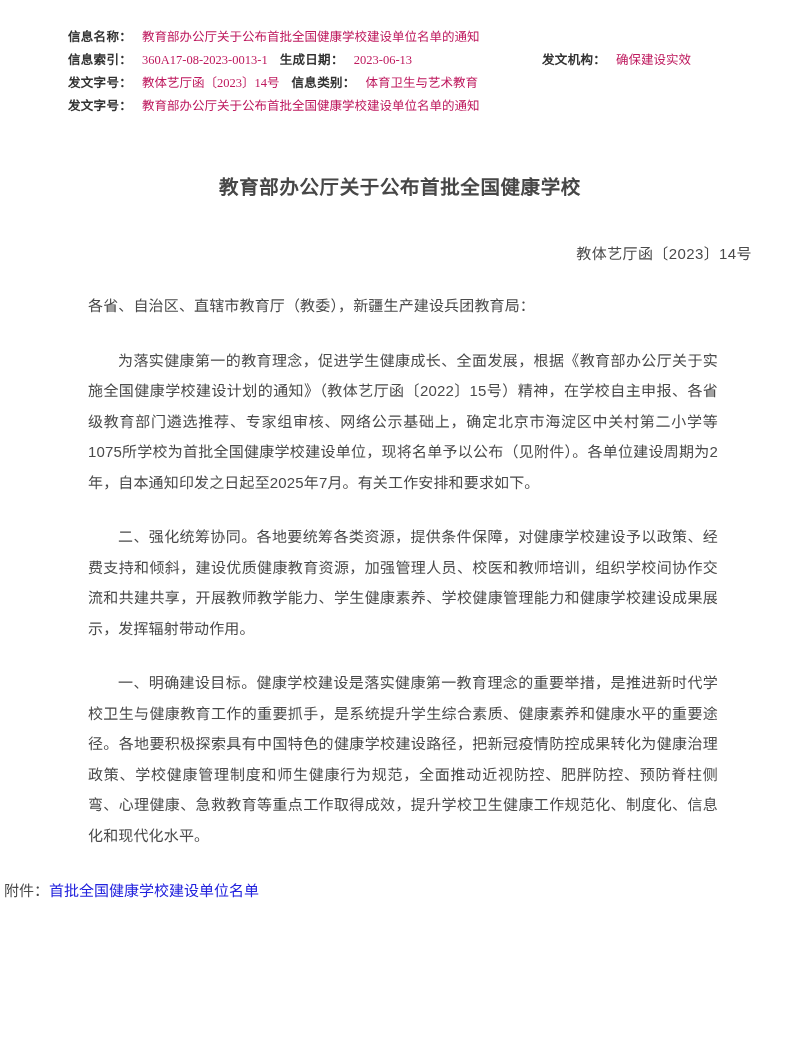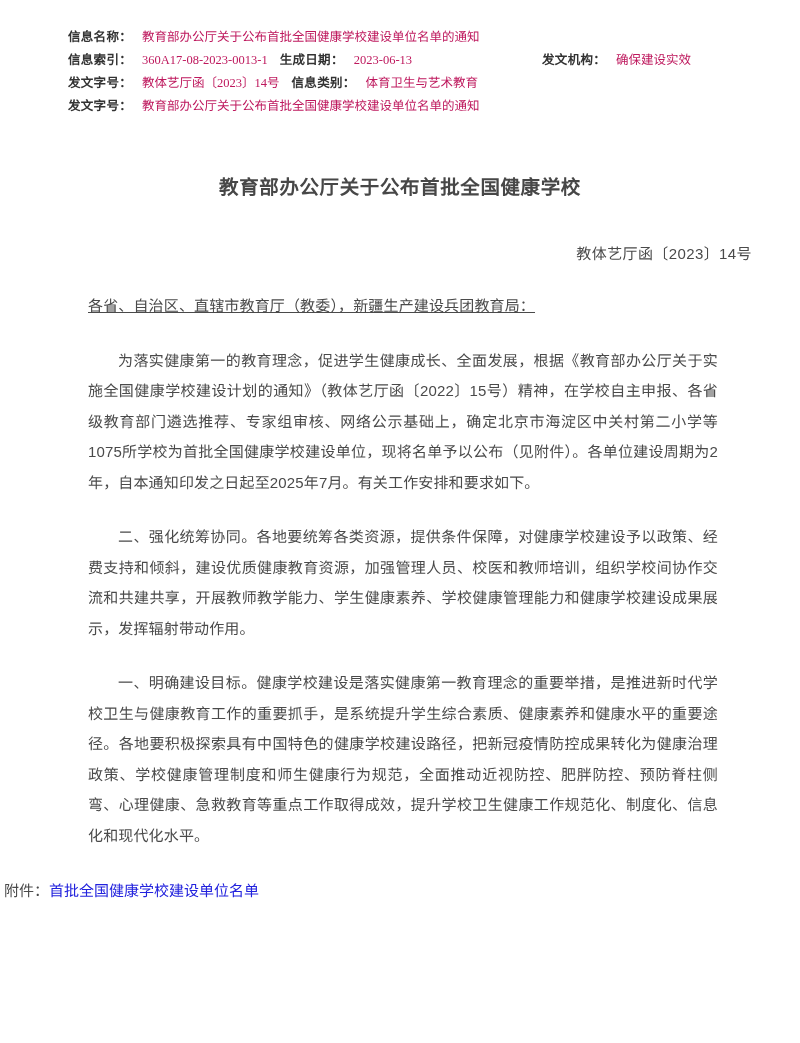--- a/index.html
+++ b/index.html
@@ -86,21 +86,20 @@
     margin: 28px 82px 0 88px;
     font-size: 15px;
     color: #4a4a4a;
     line-height: 30.5px;
     letter-spacing: 0.15px;
     text-align: justify;
     text-justify: inter-ideograph;
   }
   .addressee {
     margin: 0 0 24px 0;
-    text-decoration: underline;
   }
   .para {
     margin: 0 0 24px 0;
     text-indent: 2em;
   }
   .para:last-child { margin-bottom: 0; }
 
   
   .attach {
     margin: 28px 0 0 4px;

